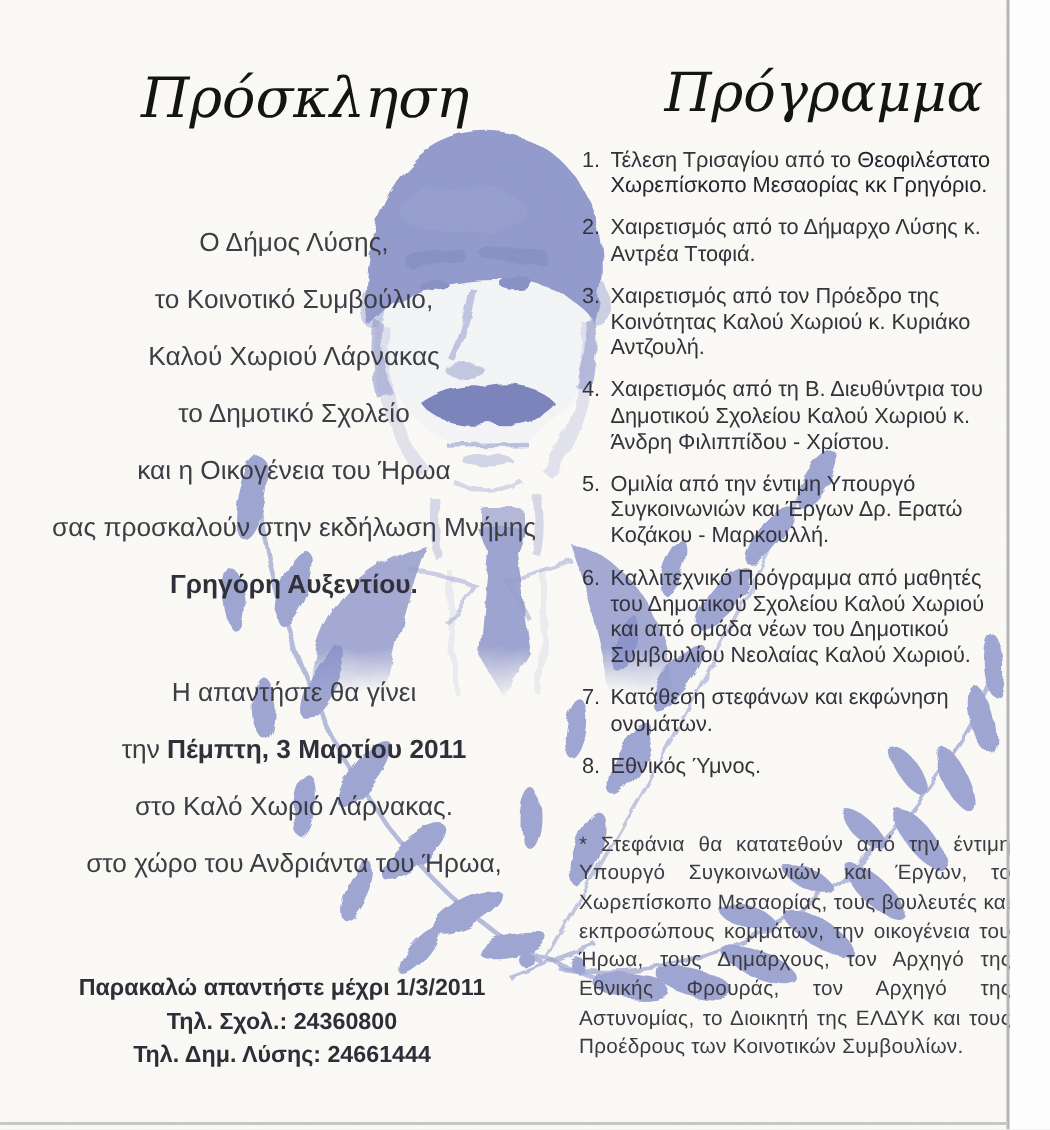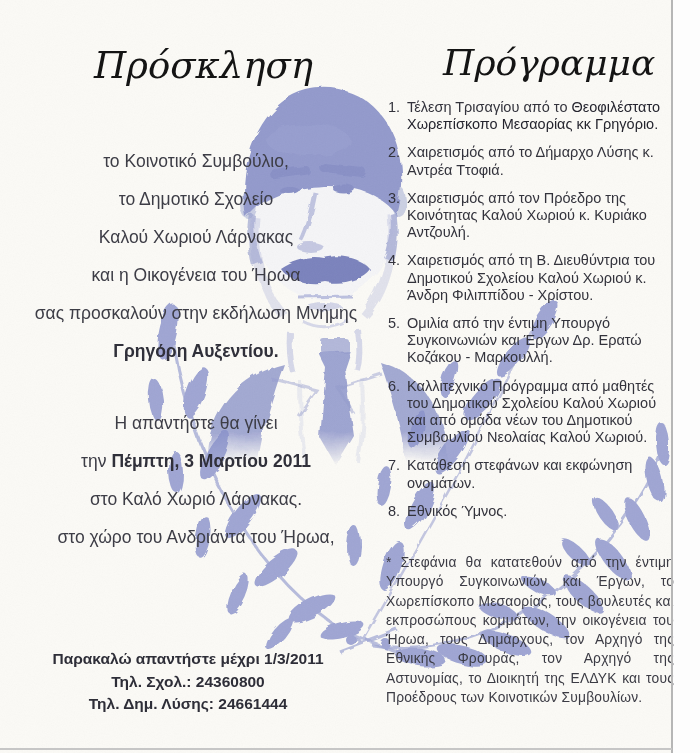--- a/index.html
+++ b/index.html
@@ -145,23 +145,24 @@
   <div class="right-margin"></div>
   <div class="edge-right"></div>
   <div class="edge-bottom"></div>
 
   <div class="textlayer">
 
     <h1 class="title inv-title">Πρόσκληση</h1>
     <h1 class="title prg-title">Πρόγραμμα</h1>
 
     <div class="inv-body">
+      <div class="ln">Ο Δήμος Λύσης,</div>
       <div class="ln">το Κοινοτικό Συμβούλιο,</div>
+      <div class="ln">Καλού Χωριού Λάρνακας</div>
       <div class="ln">το Δημοτικό Σχολείο</div>
-      <div class="ln">Καλού Χωριού Λάρνακας</div>
       <div class="ln">και η Οικογένεια του Ήρωα</div>
       <div class="ln">σας προσκαλούν στην εκδήλωση Μνήμης</div>
       <div class="ln bold">Γρηγόρη Αυξεντίου.</div>
       <div class="vgap"></div>
       <div class="ln">Η απαντήστε θα γίνει</div>
       <div class="ln"><span>την </span><b>Πέμπτη, 3 Μαρτίου 2011</b></div>
       <div class="ln">στο Καλό Χωριό Λάρνακας.</div>
       <div class="ln">στο χώρο του Ανδριάντα του Ήρωα,</div>
     </div>
 

